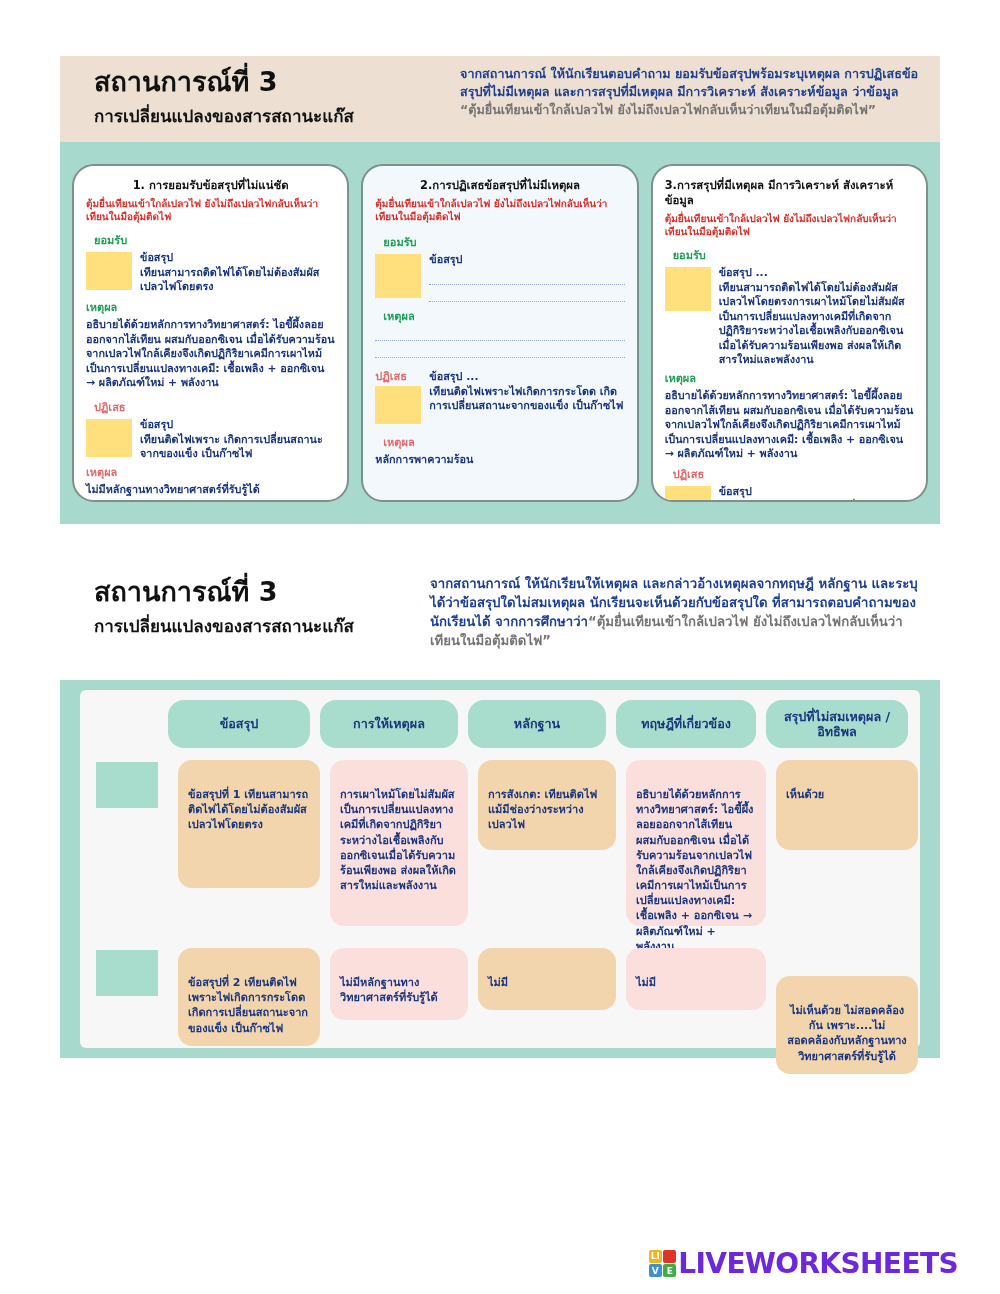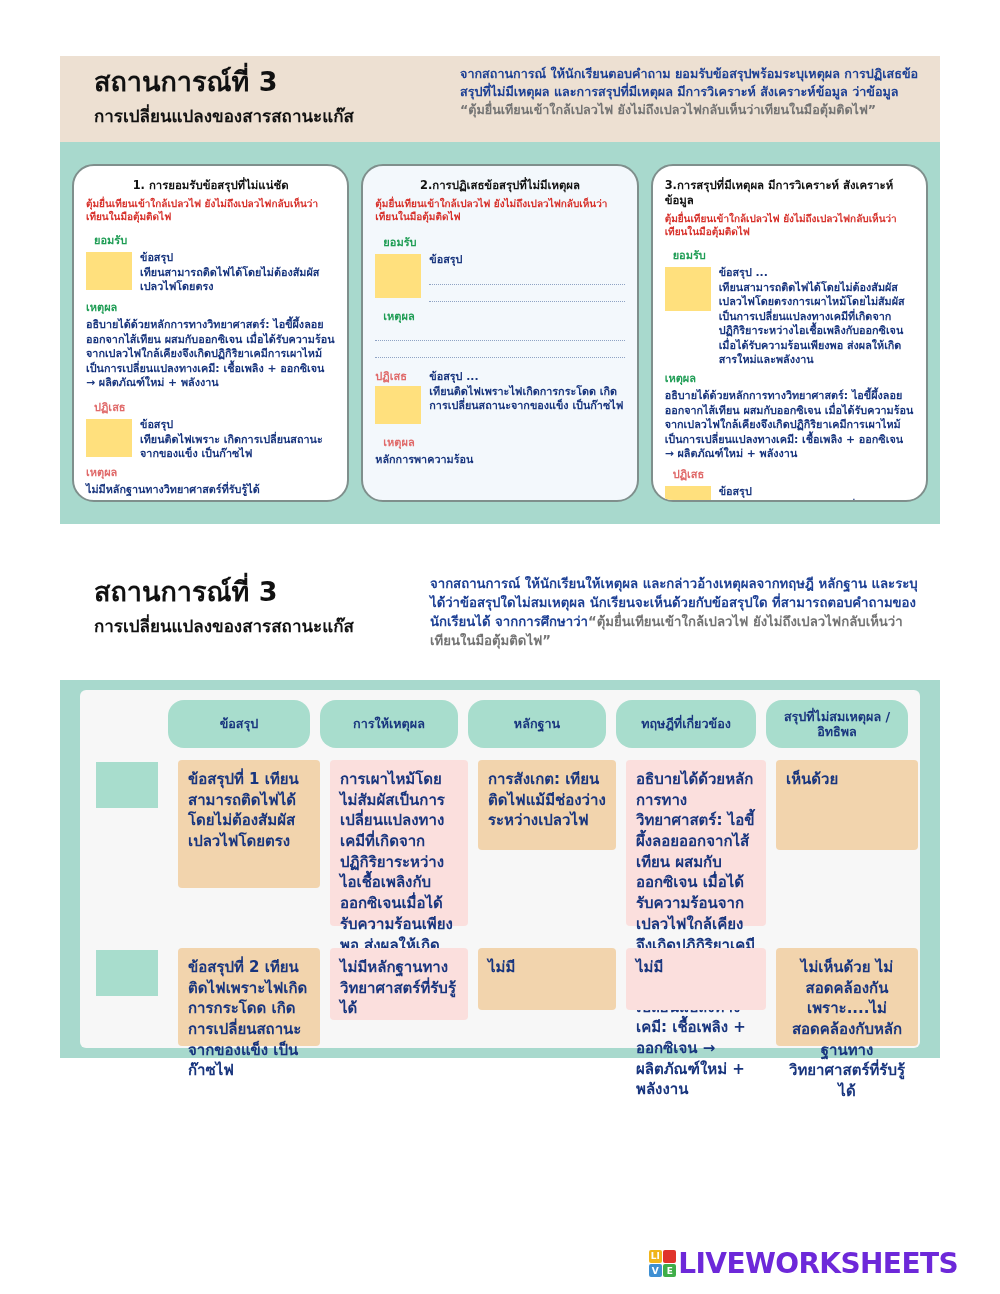--- a/index.html
+++ b/index.html
@@ -201,43 +201,43 @@
     margin-top: 12px;
   }
   .rowmark {
     flex: 0 0 62px;
     height: 46px;
     background: #a8ddcd;
     margin-top: 2px;
     margin-right: 10px;
   }
   .cell {
-    border-radius: 4px;
-    padding: 9px 10px;
-    font-size: 15px;
+    border-radius: 14px;
+    padding: 27px 10px;
+    font-size: 11px;
     font-weight: bold;
     color: #18357e;
     line-height: 1.38;
   }
   .cell.orange { background: #f2d4ad; }
   .cell.pink   { background: #fbdfdd; }
 
   .r1 .col1 { height: 128px; }
   .r1 .col2 { height: 166px; }
   .r1 .col3 { height: 90px; }
   .r1 .col4 { height: 166px; }
   .r1 .col5 { height: 90px; }
 
   .r2 { margin-top: 22px; }
   .r2 .col1 { height: 98px; }
   .r2 .col2 { height: 72px; }
   .r2 .col3 { height: 62px; }
   .r2 .col4 { height: 62px; }
   .r2 .col5 { height: 98px; }
-  .r2 .col5 { text-align: center; }
+  .r2 .col5 { text-align: center; margin-top: 28px; }
 
   
   .footer-logo {
     position: absolute;
     right: 42px; bottom: 14px;
     display: flex;
     align-items: center;
     gap: 2px;
   }
   .logo-tiles {

